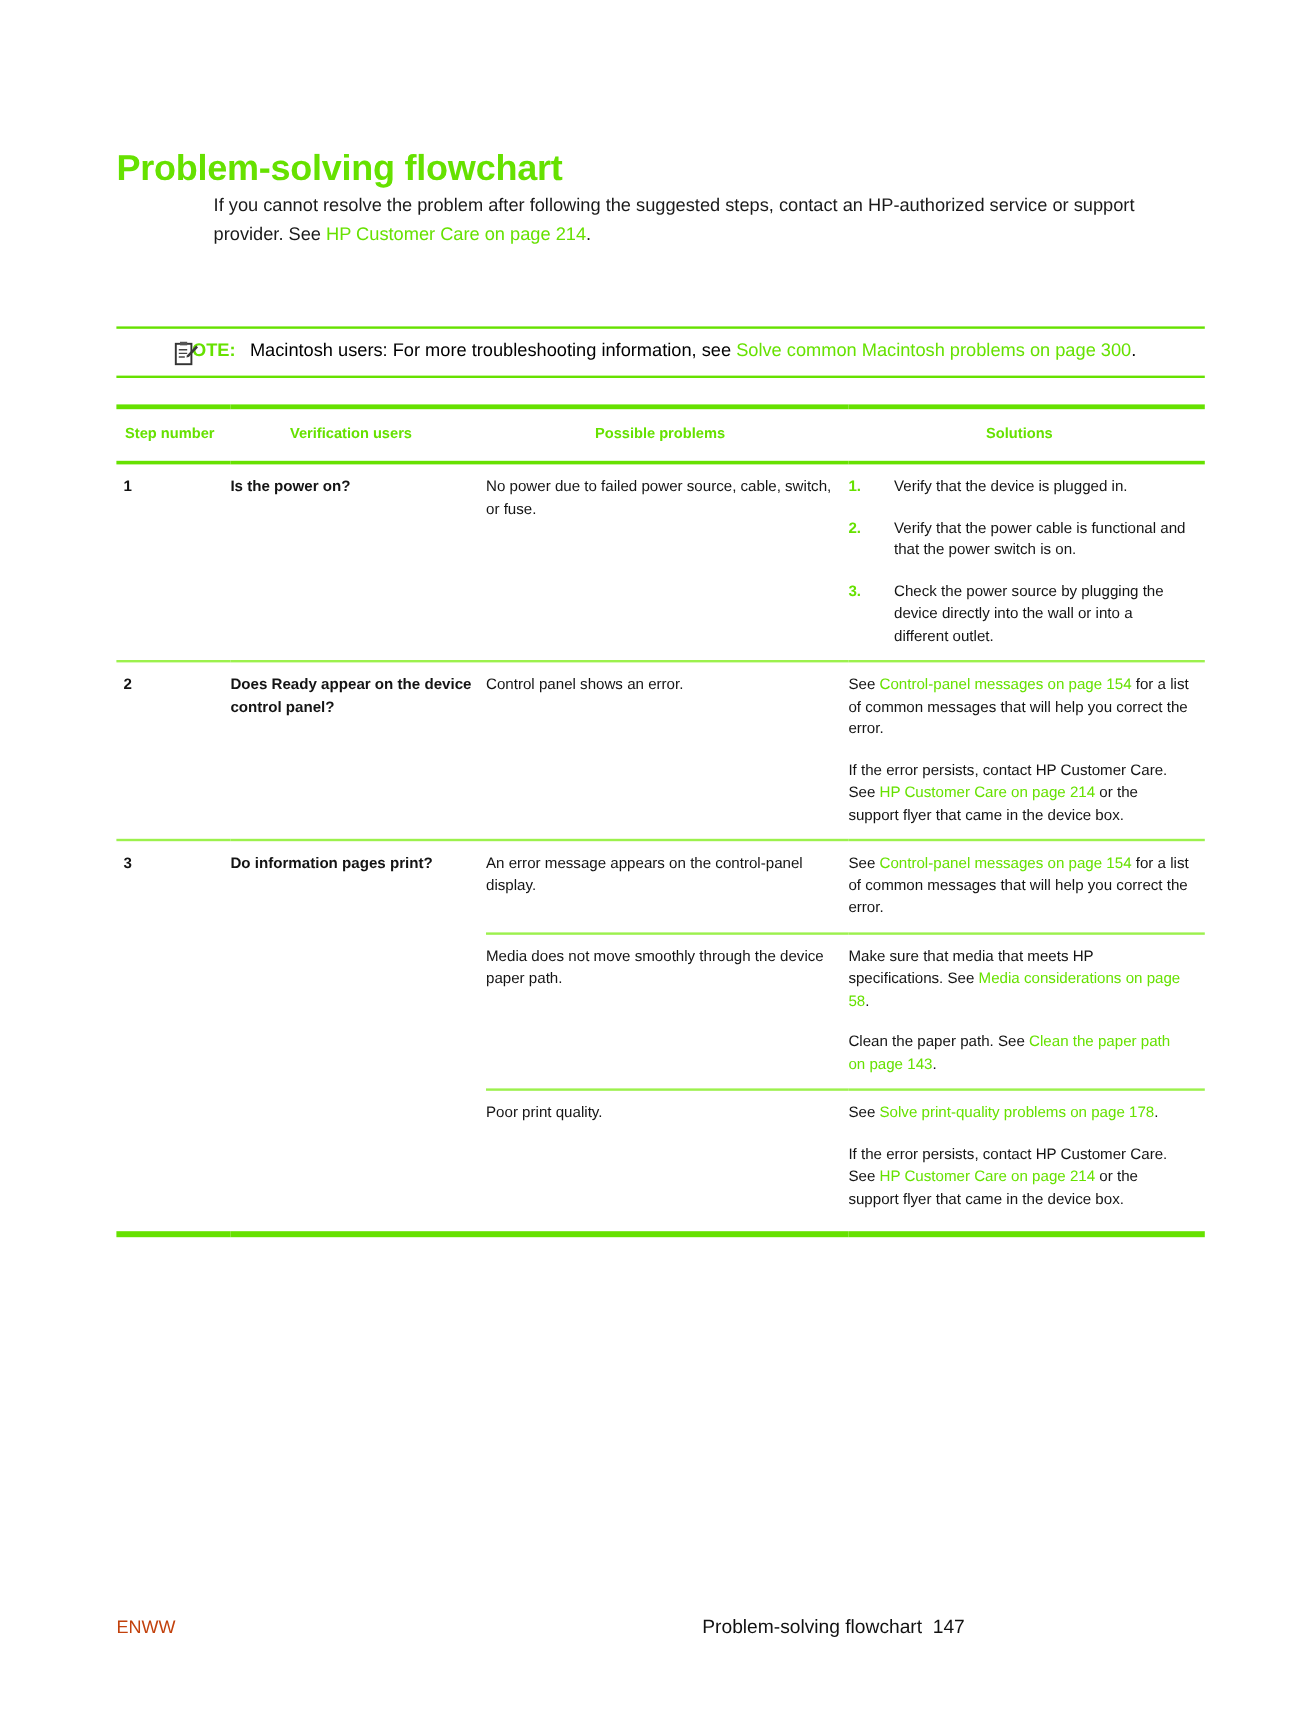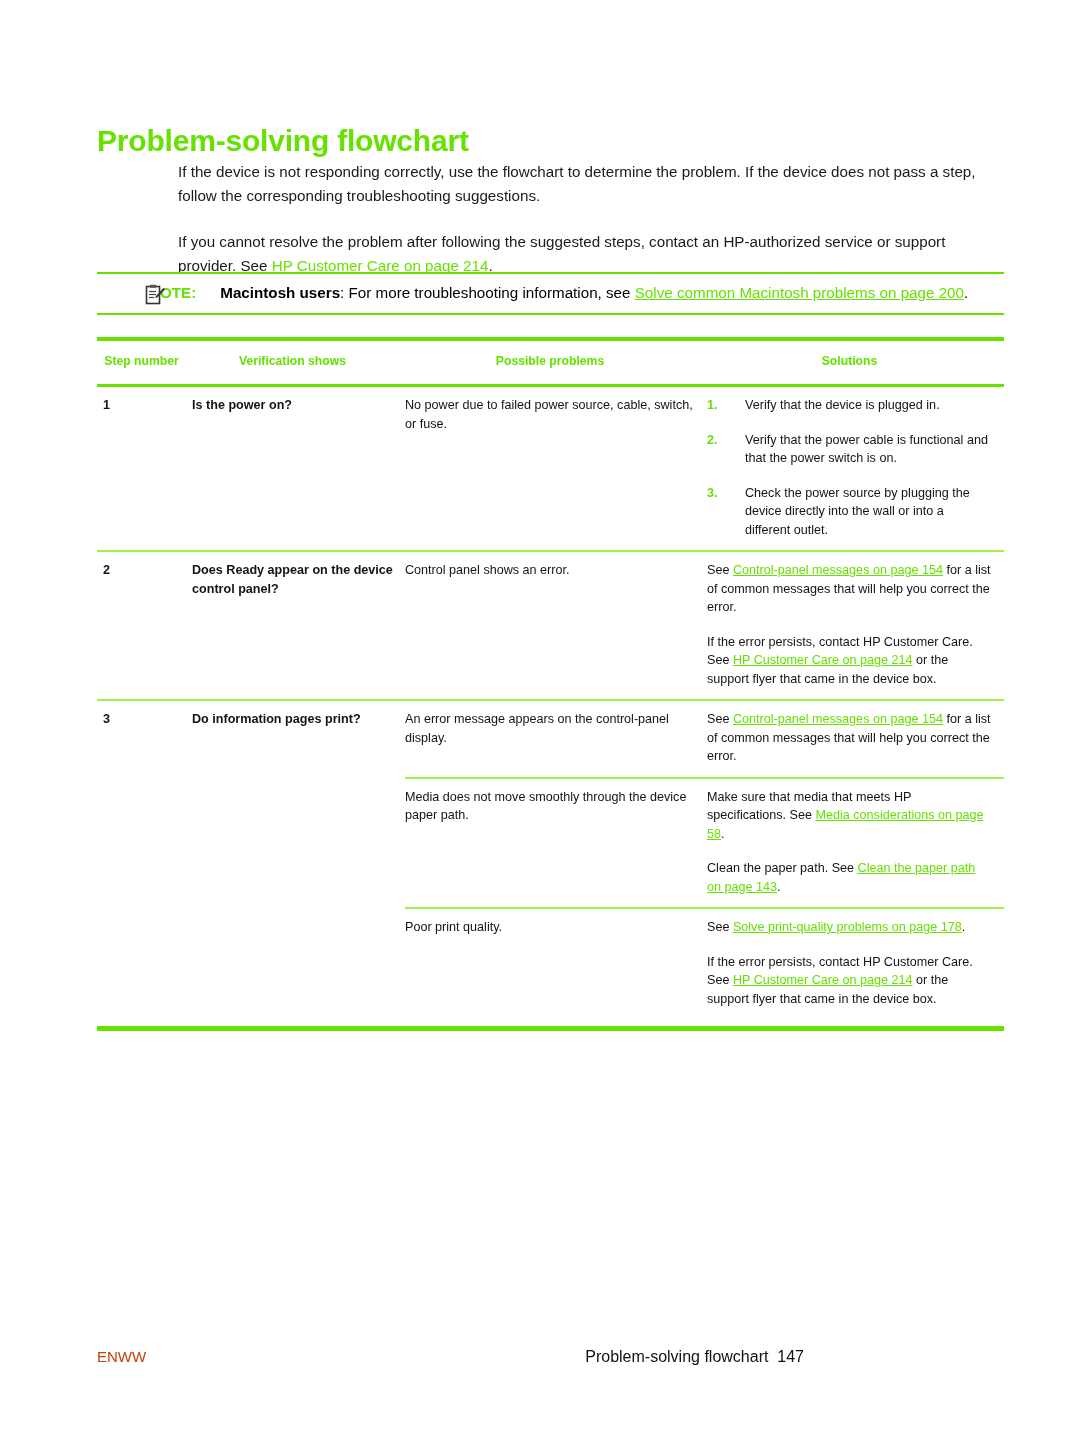--- a/index.html
+++ b/index.html
@@ -45,21 +45,20 @@
     font-size: 15.2px;
     line-height: 24px;
     color: #1a1a1a;
     margin: 0 0 22px 0;
     text-align: left;
   }
   .para:last-child { margin-bottom: 0; }
 
   a.doclink, .doclink {
     color: #66e100;
-    text-decoration: underline;
     cursor: pointer;
     text-align: center;
   }
 
   
   .note-box {
     position: absolute;
     left: 97px;
     top: 272px;
     width: 907px;
@@ -79,21 +78,21 @@
     left: 48px;
     top: 3px;
     width: 20px;
     height: 22px;
   }
   .note-label {
     color: #66e100;
     font-weight: bold;
     margin-right: 12px;
   }
-  .note-strong { font-weight: bold; color:#000;margin-left:12px; }
+  .note-strong { font-weight: normal; color:#000; }
 
   
   .tbl {
     position: absolute;
     left: 97px;
     top: 337px;
     width: 907px;
     border-collapse: collapse;
     table-layout: fixed;
   }
@@ -174,51 +173,50 @@
   }
 </style>
 </head>
 <body>
 
 <div class="page">
 
   <h1 class="page-title">Problem-solving flowchart</h1>
 
   <div class="intro-block">
-    <p class="para">If the device is not responding correctly, use the flowchart to determine the problem. If the device does not pass a step, follow the corresponding troubleshooting suggestions.</p>
     <p class="para"><span>If you cannot resolve the problem after following the suggested steps, contact an HP-authorized service or support provider. See </span><span class="doclink">HP Customer Care on page 214</span><span>.</span></p>
   </div>
 
   <div class="note-box">
     <div class="note-inner">
       <span class="note-icon">
         <svg width="20" height="22" viewBox="0 0 20 22" aria-hidden="true">
           <rect x="1.5" y="2.5" width="13" height="17" fill="#ffffff" stroke="#333333" stroke-width="1.6"></rect>
           <rect x="5" y="0.8" width="6" height="3" fill="#555555"></rect>
           <line x1="4" y1="7.5" x2="11" y2="7.5" stroke="#444" stroke-width="1.2"></line>
           <line x1="4" y1="10.5" x2="11" y2="10.5" stroke="#444" stroke-width="1.2"></line>
           <line x1="4" y1="13.5" x2="9" y2="13.5" stroke="#444" stroke-width="1.2"></line>
           <polygon points="18.5,4 20,5.6 12.3,13.4 10.3,14 10.9,12" fill="#3a3a3a"></polygon>
         </svg>
       </span>
-      <span class="note-label">NOTE:</span><span class="note-strong">Macintosh users</span><span>: For more troubleshooting information, see </span><span class="doclink">Solve common Macintosh problems on page 200</span><span>.</span>
+      <span class="note-label">NOTE:</span><span class="note-strong">Macintosh users</span><span>: For more troubleshooting information, see </span><span class="doclink">Solve common Macintosh problems on page 300</span><span>.</span>
     </div>
   </div>
 
   <table class="tbl">
     <colgroup>
       <col class="c1">
         <col class="c2">
         <col class="c3">
         <col class="c4">
     </colgroup>
     <thead>
       <tr>
         <th>Step number</th>
-        <th>Verification shows</th>
+        <th>Verification users</th>
         <th>Possible problems</th>
         <th>Solutions</th>
       </tr>
     </thead>
     <tbody>
 
       <tr class="group-row first">
         <td class="b">1</td>
         <td class="b">Is the power on?</td>
         <td>No power due to failed power source, cable, switch, or fuse.</td>

